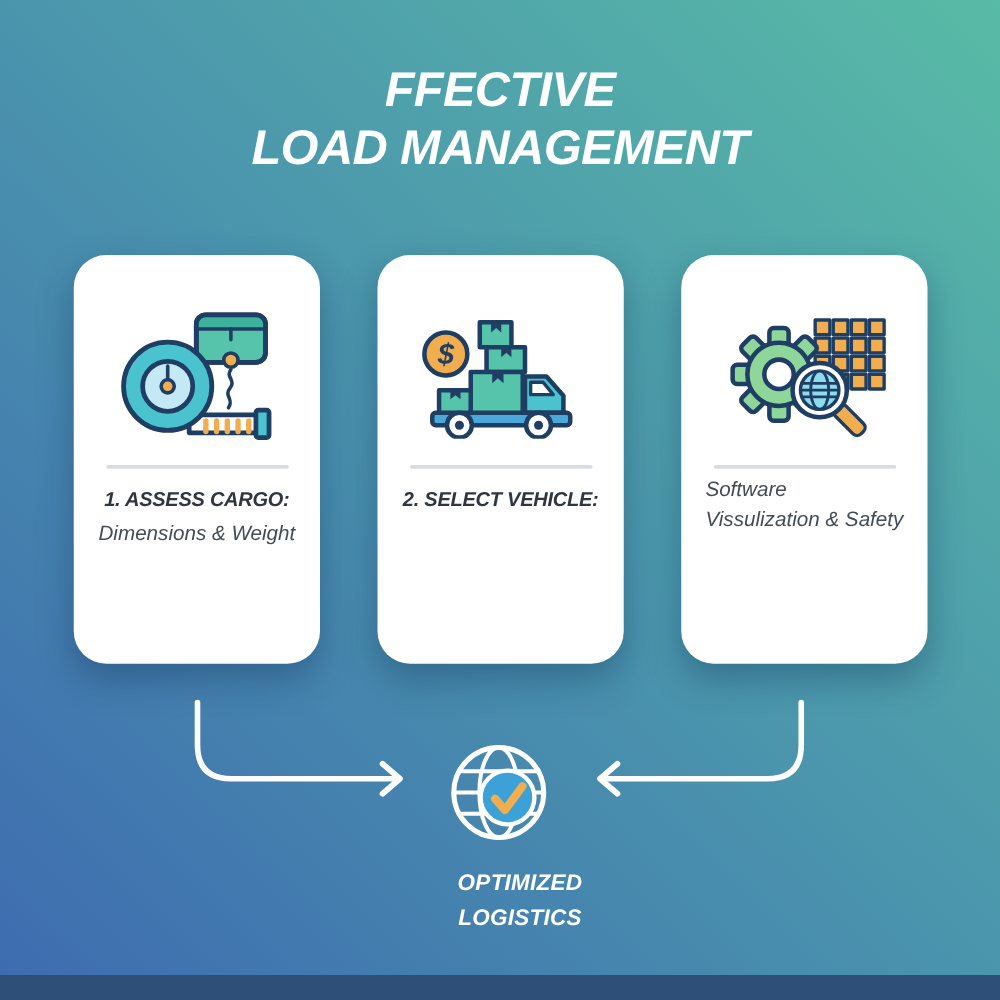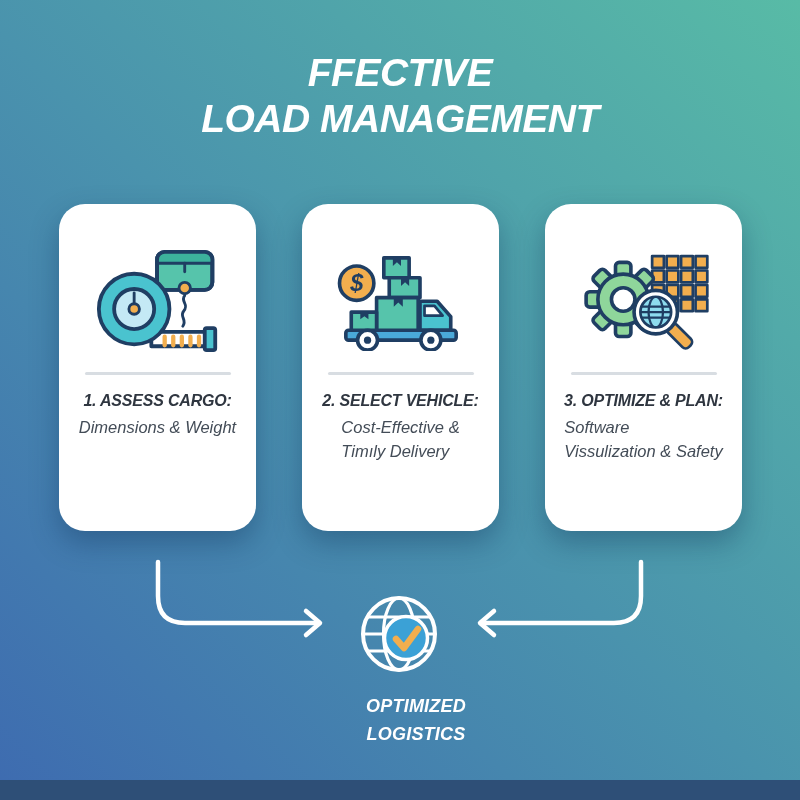--- a/index.html
+++ b/index.html
@@ -126,24 +126,20 @@
           <g>
             <circle cx="38" cy="103" r="11" class="fw o4"></circle>
             <circle cx="38" cy="103" r="4" class="fn"></circle>
             <circle cx="108" cy="103" r="11" class="fw o4"></circle>
             <circle cx="108" cy="103" r="4" class="fn"></circle>
           </g>
         </svg>
       </div>
       <div class="divider"></div>
       <h2 class="card-heading">2. SELECT VEHICLE:</h2>
-      <p class="card-sub">
-        <span>Cost-Effective &amp;</span><br>
-        <span>Timıly Delivery</span>
-      </p>
     </article>
 
     <article class="card">
       <div class="icon-wrap">
         <svg width="136" height="104" viewBox="0 0 150 115">
           <defs>
             <linearGradient id="gg" gradientUnits="userSpaceOnUse" x1="28" y1="28" x2="80" y2="92">
               <stop offset="0" stop-color="#8fd69b"></stop>
               <stop offset="1" stop-color="#35b4cf"></stop>
             </linearGradient>
@@ -191,21 +187,20 @@
               <ellipse cx="88" cy="72" rx="8" ry="17"></ellipse>
               <path d="M71 66 H105"></path>
               <path d="M71 72 H105"></path>
               <path d="M71 78 H105"></path>
             </g>
             <circle cx="88" cy="72" r="17" class="f0 o3"></circle>
           </g>
         </svg>
       </div>
       <div class="divider"></div>
-      <h2 class="card-heading">3. OPTIMIZE &amp; PLAN:</h2>
       <p class="card-sub">
         <span>Software</span><br>
         <span>Vissulization &amp; Safety</span>
       </p>
     </article>
 
   </section>
 
   <svg class="arrows" width="800" height="800" viewBox="0 0 800 800">
     <g>

